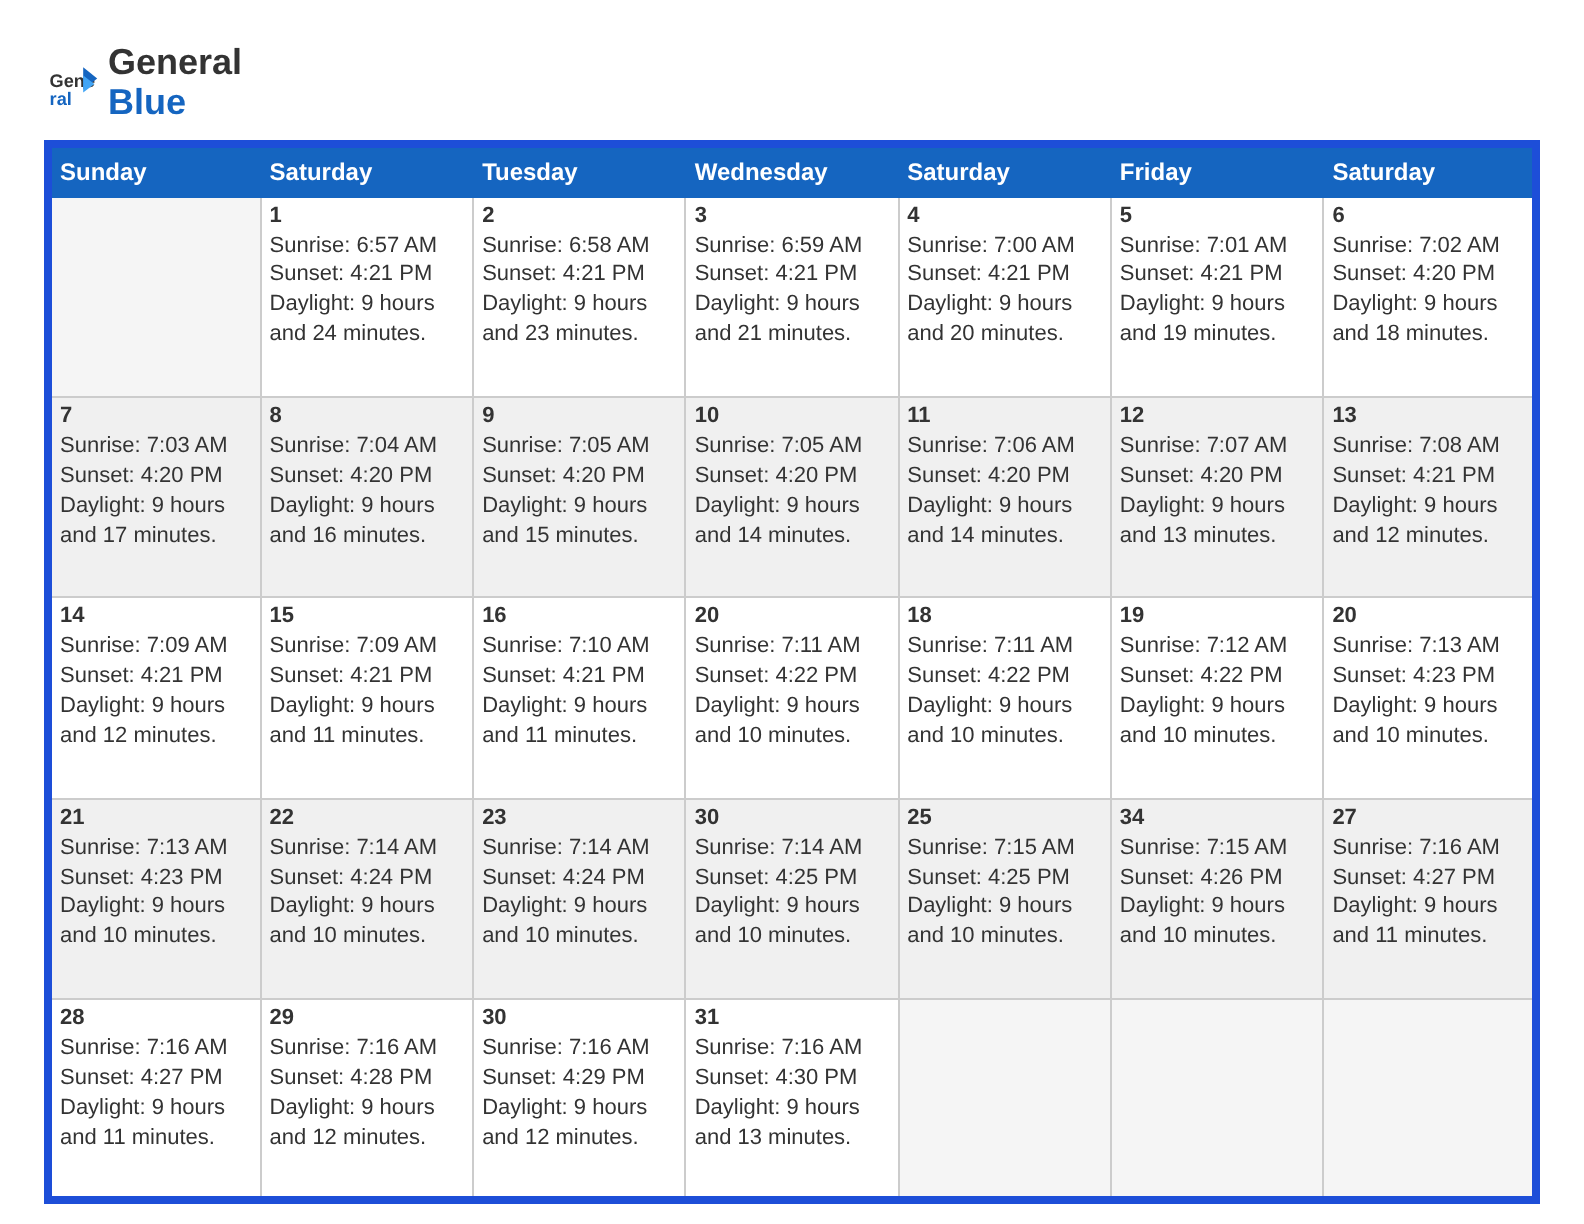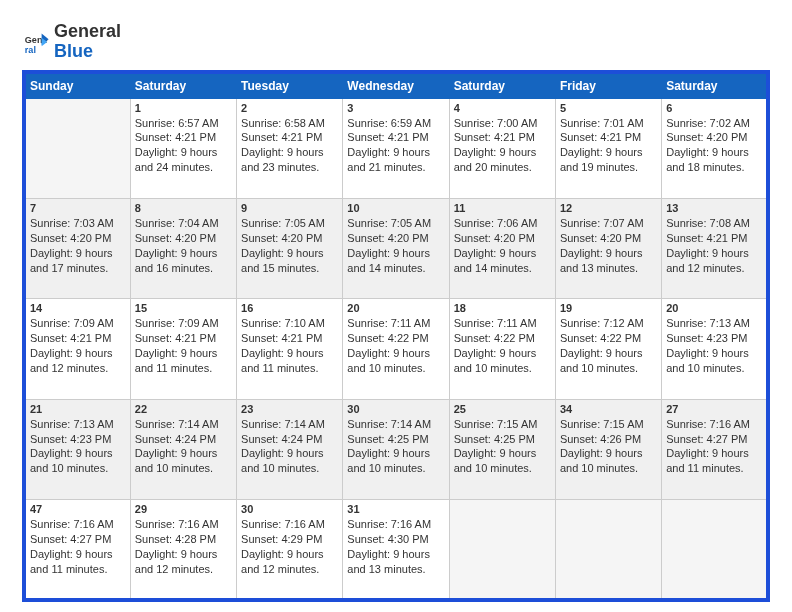--- a/index.html
+++ b/index.html
@@ -250,21 +250,21 @@
             <span class="day-num">34</span>
             <div class="cell-content">Sunrise: 7:15 AM<br>Sunset: 4:26 PM<br>Daylight: 9 hours<br>and 10 minutes.</div>
           </td>
           <td>
             <span class="day-num">27</span>
             <div class="cell-content">Sunrise: 7:16 AM<br>Sunset: 4:27 PM<br>Daylight: 9 hours<br>and 11 minutes.</div>
           </td>
         </tr>
         <tr>
           <td>
-            <span class="day-num">47</span>
+            <span class="day-num">28</span>
             <div class="cell-content">Sunrise: 7:16 AM<br>Sunset: 4:27 PM<br>Daylight: 9 hours<br>and 11 minutes.</div>
           </td>
           <td>
             <span class="day-num">29</span>
             <div class="cell-content">Sunrise: 7:16 AM<br>Sunset: 4:28 PM<br>Daylight: 9 hours<br>and 12 minutes.</div>
           </td>
           <td>
             <span class="day-num">30</span>
             <div class="cell-content">Sunrise: 7:16 AM<br>Sunset: 4:29 PM<br>Daylight: 9 hours<br>and 12 minutes.</div>
           </td>

